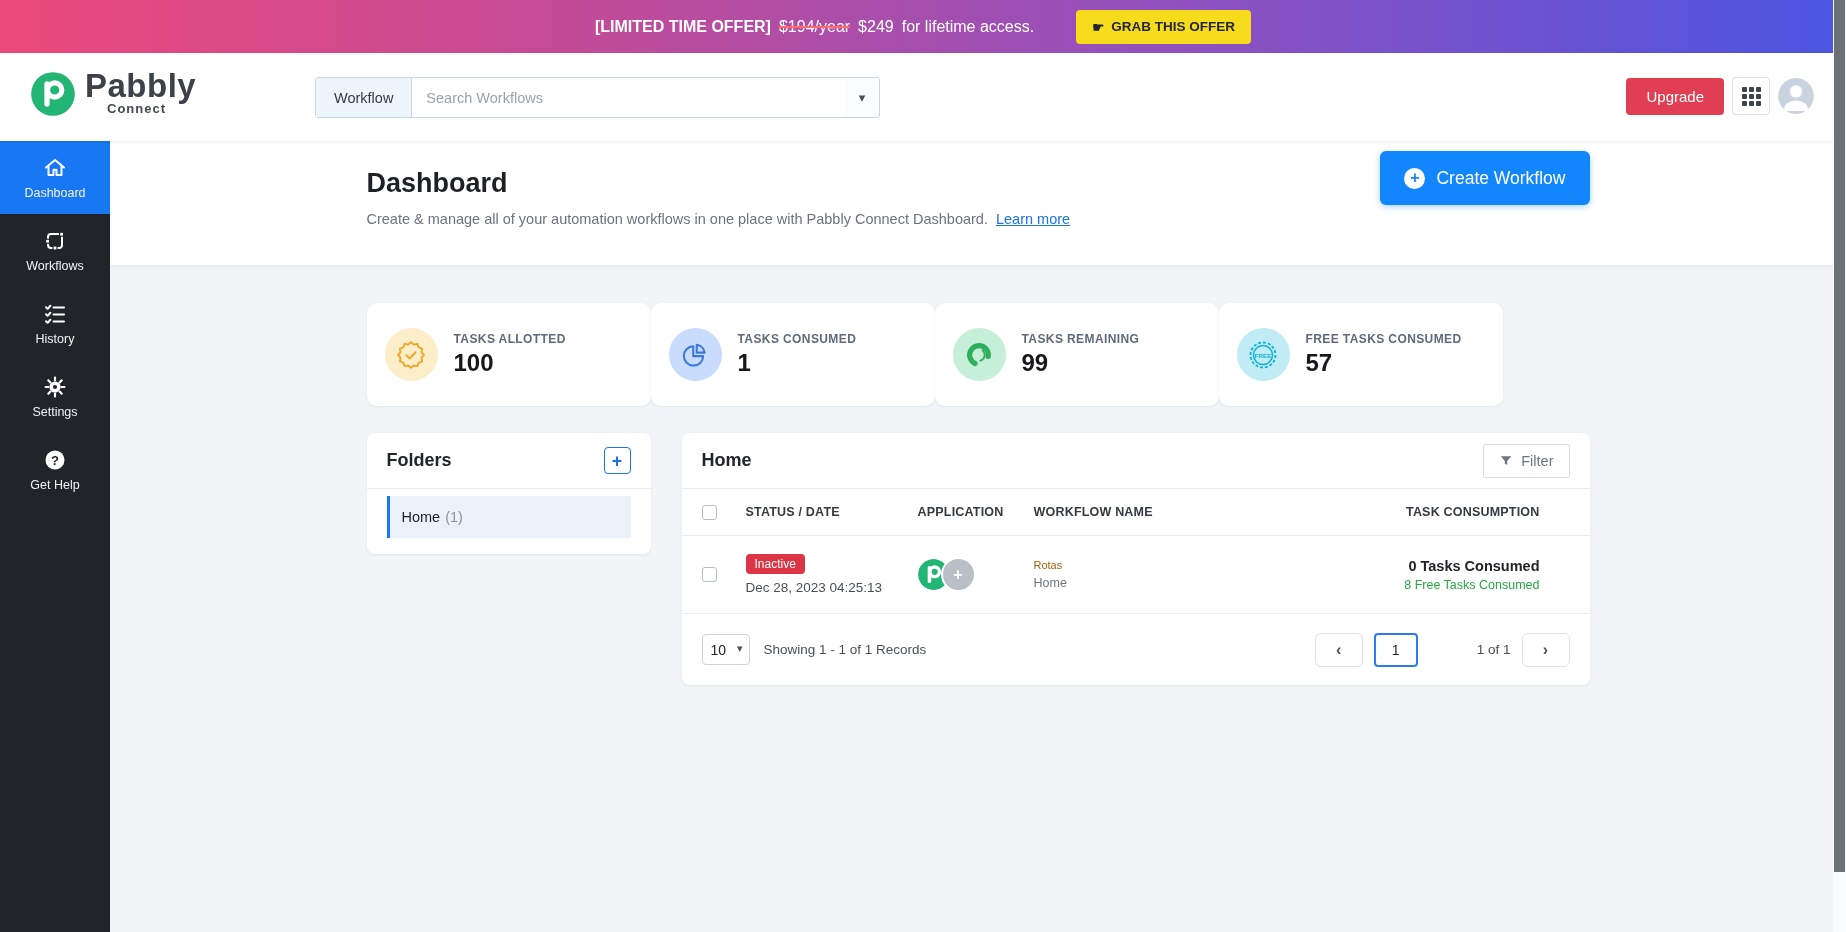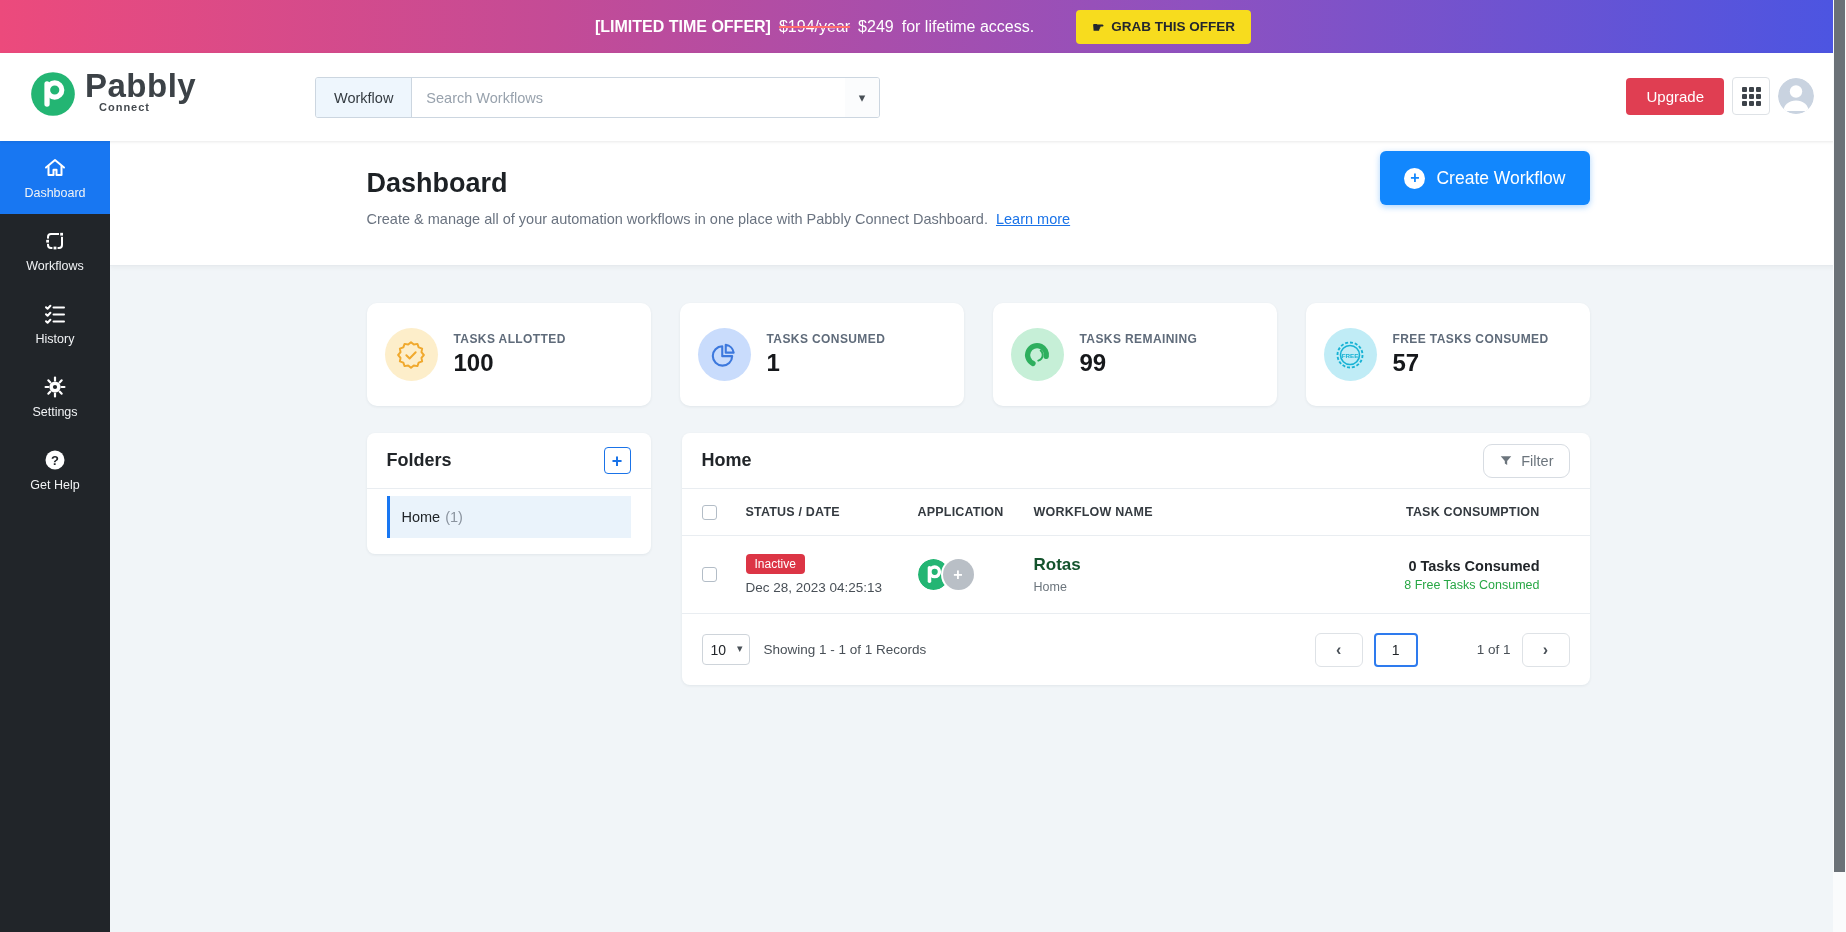--- a/index.html
+++ b/index.html
@@ -13,21 +13,21 @@
   .banner .b { font-weight:bold; }
   .banner .old { text-decoration:line-through; text-decoration-color:#ff6b6b; text-decoration-thickness:2px; }
   .banner .cta { margin-left:28px; background:#f7dc1e; color:#23262e; border:none; border-radius:4px;
     font-weight:bold; font-size:13.5px; padding:9px 16px; cursor:pointer; display:flex; gap:7px; align-items:center; }
 
   
   .app-header { height:88px; background:#fff; position:relative; box-shadow:0 1px 3px rgba(0,0,0,.09); z-index:5; }
   .logo { position:absolute; left:30px; top:18px; display:flex; gap:9px; }
   .logo-mark { width:46px; height:46px; }
   .logo-text .t1 { font-size:33px; font-weight:bold; color:#3c4247; letter-spacing:.5px; line-height:30px; }
-  .logo-text .t2 { font-size:11px; font-weight:bold; color:#44494e; margin-left:14px; letter-spacing:1px; }
+  .logo-text .t2 { font-size:13px; font-weight:bold; color:#44494e; margin-left:22px; letter-spacing:1px; }
   .searchbar { position:absolute; left:315px; top:24px; width:565px; height:41px; display:flex;
     border:1px solid #ccd6e0; border-radius:3px; overflow:hidden; background:#fff; }
   .search-scope { background:#eef6fd; border-right:1px solid #ccd6e0; padding:0 18px; display:flex;
     align-items:center; font-size:14.5px; color:#333a40; }
   .search-input { flex:1; border:none; outline:none; padding:0 14px; font-size:14.5px; color:#333; }
   .search-input::placeholder { color:#98a2ad; }
   .search-caret { width:34px; background:#fbfcfd; display:flex; align-items:center; justify-content:center;
     color:#495057; font-size:13px; cursor:pointer; }
   .header-right { position:absolute; right:32px; top:24px; display:flex; gap:8px; align-items:center; }
   .upgrade-btn { background:#e03e52; color:#fff; border:none; border-radius:4px; font-size:15px;
@@ -55,21 +55,21 @@
   .page-sub { margin-top:12px; font-size:14.5px; color:#6a7380; }
   .learn-more { color:#1a73e8; text-decoration:underline; cursor:pointer; margin-left:4px; }
   .create-btn { position:absolute; right:0; top:10px; height:54px; padding:0 24px; background:#1287fd;
     color:#fff; border:none; border-radius:6px; font-size:17.5px; display:flex; align-items:center; gap:11px;
     cursor:pointer; box-shadow:0 2px 6px rgba(18,135,253,.35); }
   .plus-circle { width:21px; height:21px; background:#fff; color:#1287fd; border-radius:50%;
     font-size:16px; font-weight:bold; display:flex; align-items:center; justify-content:center; line-height:1; }
 
   
   .content { width:1223px; margin:0 auto; padding-top:37px; }
-  .stats-row { display:flex; gap:29px; }
+  .stats-row { display:flex; }
   .stat-card { width:284px; height:103px; background:#fff; border-radius:10px;
     box-shadow:0 1px 3px rgba(20,40,60,.07); display:flex; align-items:center; padding:0 18px; gap:16px; }
   .stat-icon { width:53px; height:53px; border-radius:50%; display:flex; align-items:center; justify-content:center; flex-shrink:0; }
   .stat-label { font-size:12px; font-weight:bold; color:#5f6b7a; letter-spacing:.4px; }
   .stat-value { font-size:24px; font-weight:bold; color:#16181b; margin-top:3px; }
 
   .panels-row { display:flex; gap:31px; margin-top:27px; align-items:flex-start; }
   .card { background:#fff; border-radius:8px; box-shadow:0 1px 3px rgba(20,40,60,.07); }
   .card-head { height:56px; display:flex; align-items:center; justify-content:space-between; padding:0 20px;
     border-bottom:1px solid #e9edf1; }
@@ -83,39 +83,39 @@
   .folder-list { padding:7px 0 16px; }
   .folder-item { margin:0 20px; height:42px; display:flex; align-items:center; padding:0 14px;
     font-size:14.5px; color:#212529; cursor:pointer; }
   .folder-item.active { background:#eaf3fb; border-left:3px solid #1877f2; padding-left:12px; }
   .folder-item.bold .fname { font-weight:bold; }
   .folder-item .fcount { color:#8a939e; margin-left:5px; }
 
   
   .home-card { width:908px; }
   .filter-btn { display:flex; align-items:center; gap:8px; border:1px solid #d7dce2; background:#fff;
-    border-radius:9px; padding:8px 15px; font-size:14.5px; color:#6c757d; cursor:pointer; }
+    border-radius:2px; padding:8px 15px; font-size:14.5px; color:#6c757d; cursor:pointer; }
   .trow { display:flex; align-items:center; padding-left:20px; }
   .thead { height:47px; border-bottom:1px solid #e9edf1; font-size:12.5px; font-weight:bold; color:#343a40;
     letter-spacing:.2px; }
   .tbody-row { height:78px; border-bottom:1px solid #e9edf1; }
   .col-check { width:44px; }
   .col-status { width:172px; }
   .col-app { width:116px; }
   .col-name { flex:1; }
   .col-tasks { width:260px; text-align:right; padding-right:50px; }
   .checkbox { width:15px; height:15px; border:1px solid #b3bdc7; border-radius:3px; background:#fff; cursor:pointer; }
   .status-badge { display:inline-block; background:#dc3545; color:#fff; font-size:12px; padding:3px 9px;
     border-radius:4px; }
   .row-date { font-size:13.5px; color:#495057; margin-top:6px; }
   .app-icons { display:flex; }
   .app-ic { width:31px; height:31px; border-radius:50%; box-shadow:0 0 0 2px #fff; }
   .app-ic.plus { background:#b9bfc6; color:#fff; display:flex; align-items:center; justify-content:center;
     font-size:16px; font-weight:bold; margin-left:-6px; }
-  .wf-link { font-size:17px; color:#14532d; font-weight:bold; cursor:pointer; }
+  .wf-link { font-size:11px; color:#a16207; font-weight:normal; cursor:pointer; }
   .wf-folder { font-size:12.5px; color:#6c757d; margin-top:5px; }
   .tasks-main { font-size:14.5px; color:#212529; font-weight:bold; }
   .tasks-free { font-size:12.5px; color:#28a745; margin-top:4px; }
 
   
   .pagination { height:71px; display:flex; align-items:center; padding:0 20px; }
   .psize-wrap { position:relative; }
   .psize { appearance:none; -webkit-appearance:none; width:48px; height:31px; border:1px solid #ced4da;
     border-radius:4px; background:#fff; font-size:14px; color:#212529; padding:0 8px; cursor:pointer; }
   .psize-caret { position:absolute; right:7px; top:8px; font-size:11px; color:#495057; pointer-events:none; }

